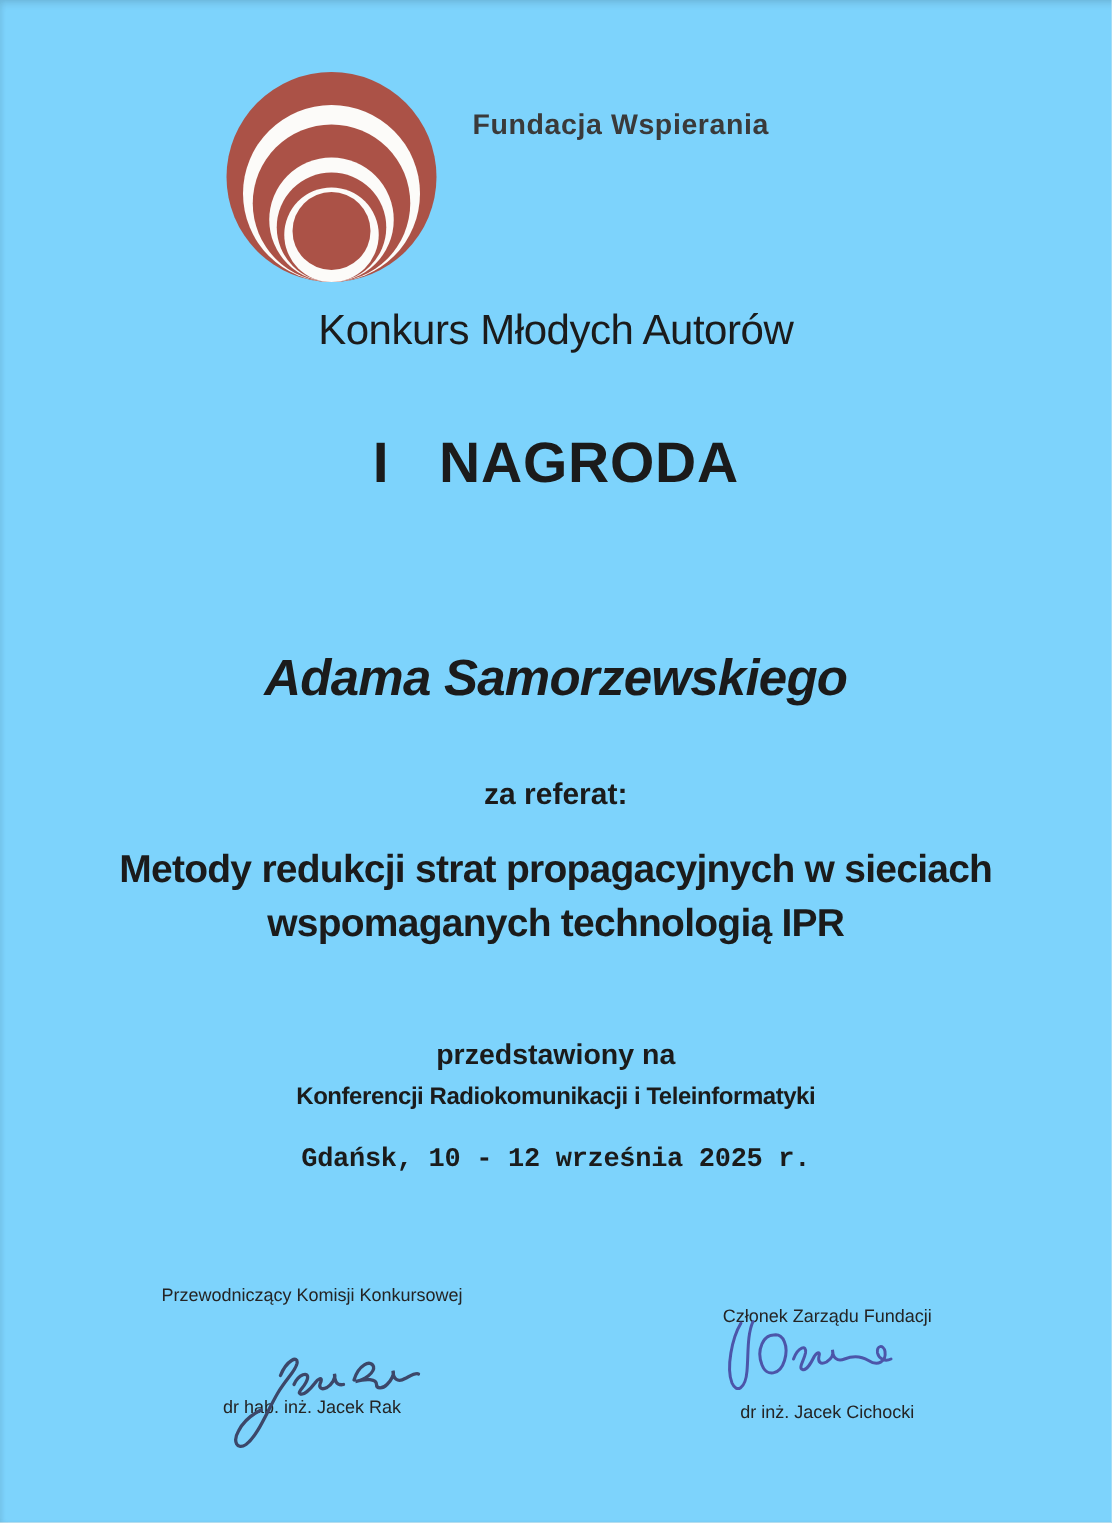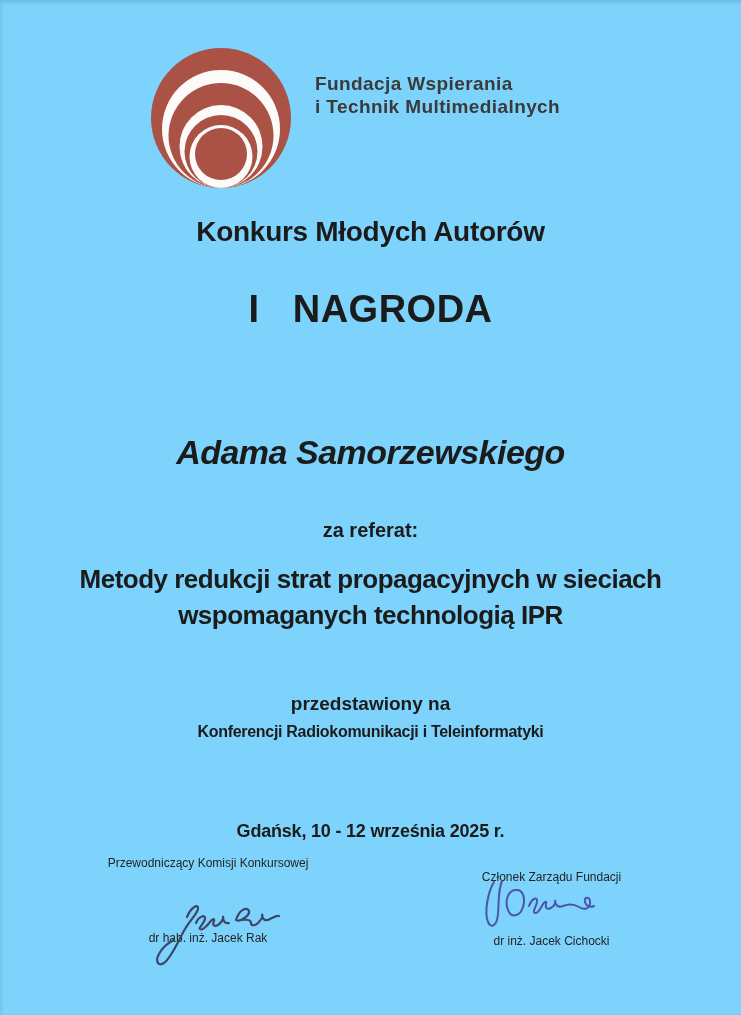--- a/index.html
+++ b/index.html
@@ -9,29 +9,29 @@
     font-family:"Liberation Sans",sans-serif;
     box-shadow:inset 0 3px 4px rgba(0,0,0,0.09), inset -2px 0 3px rgba(0,0,0,0.04), inset 2px 0 3px rgba(0,0,0,0.03);
     padding-left:26px;
   }
   .abs{position:absolute;}
   .center{left:0;width:741px;text-align:center;}
   .foundation-name{
     left:315px;top:72px;font-size:19px;font-weight:bold;line-height:23px;
     color:#3a3a3a;letter-spacing:0.4px;
   }
-  .konkurs{top:204px;font-size:28px;font-weight:bold;letter-spacing:-0.3px;margin-top:12px;}
+  .konkurs{top:204px;font-size:28px;font-weight:normal;letter-spacing:-0.3px;}
   .award{top:288px;font-size:38px;font-weight:bold;white-space:pre;letter-spacing:0.5px;}
   .dla{top:379px;font-size:20px;font-weight:bold;}
   .recipient{top:433px;font-size:34px;font-weight:bold;letter-spacing:-0.5px;font-style:italic;}
   .za-referat{top:519px;font-size:20px;font-weight:bold;}
   .paper-title{top:561px;font-size:26px;font-weight:bold;line-height:36px;letter-spacing:-0.5px;}
   .presented{top:693px;font-size:19px;font-weight:bold;}
   .conference{top:723px;font-size:16px;font-weight:bold;letter-spacing:-0.3px;}
-  .event-date{top:821px;font-size:18px;font-weight:bold;letter-spacing:-0.2px;}
+  .event-date{top:763px;font-size:18px;font-weight:bold;letter-spacing:-0.2px;font-family:Liberation Mono, monospace;}
   .sig-block{font-size:12px;color:#242424;text-align:center;}
   .sig-left{left:88px;top:856px;width:240px;}
   .sig-right{left:459px;top:858px;width:185px;margin-top:12px;}
   .sig-name-left{left:88px;top:931px;width:240px;}
   .sig-name-right{left:459px;top:934px;width:185px;}
   .sig-svg{pointer-events:none;}
   .logo-box{left:145px;top:45px;}
 </style>
 </head>
 <body>
@@ -45,21 +45,20 @@
       <circle cx="76" cy="90.5" r="52.5" fill="#ab5247"></circle>
       <circle cx="76" cy="101.5" r="41.5" fill="#fcfbf9"></circle>
       <circle cx="76" cy="106.5" r="36.5" fill="#ab5247"></circle>
       <circle cx="76" cy="111.5" r="31.5" fill="#fcfbf9"></circle>
       <circle cx="76" cy="109" r="26" fill="#ab5247"></circle>
     </svg>
   </div>
 
   <div class="abs foundation-name">
     <div>Fundacja Wspierania</div>
-    <div>i Technik Multimedialnych</div>
   </div>
 
   <div class="abs center konkurs">Konkurs Młodych Autorów</div>
 
   <div class="abs center award">I   NAGRODA</div>
 
 
   <div class="abs center recipient">Adama Samorzewskiego</div>
 
   <div class="abs center za-referat">za referat:</div>

